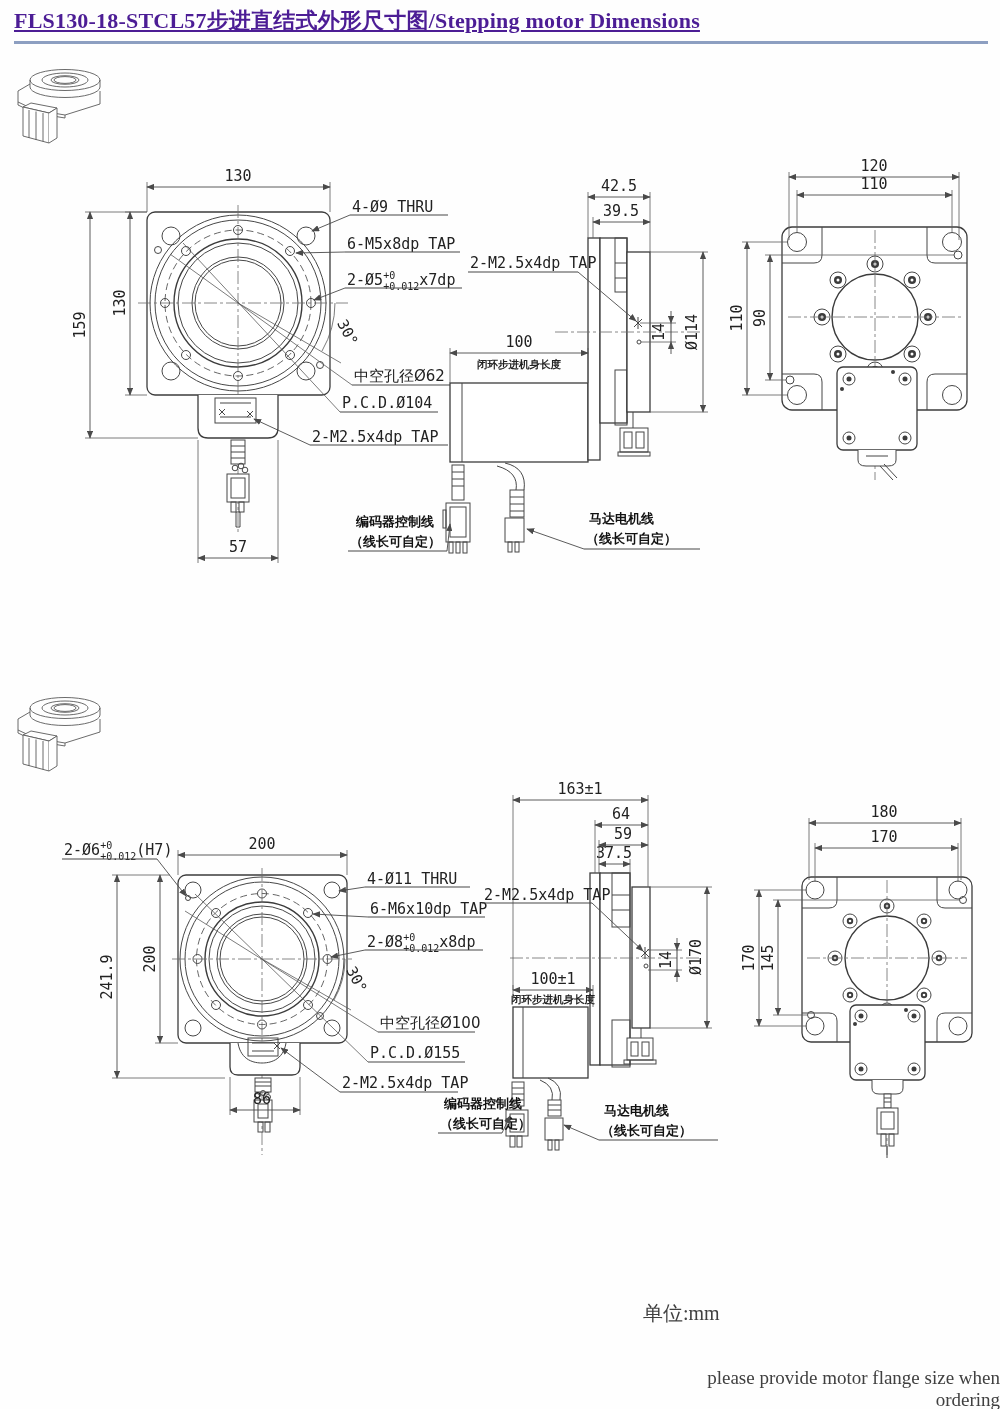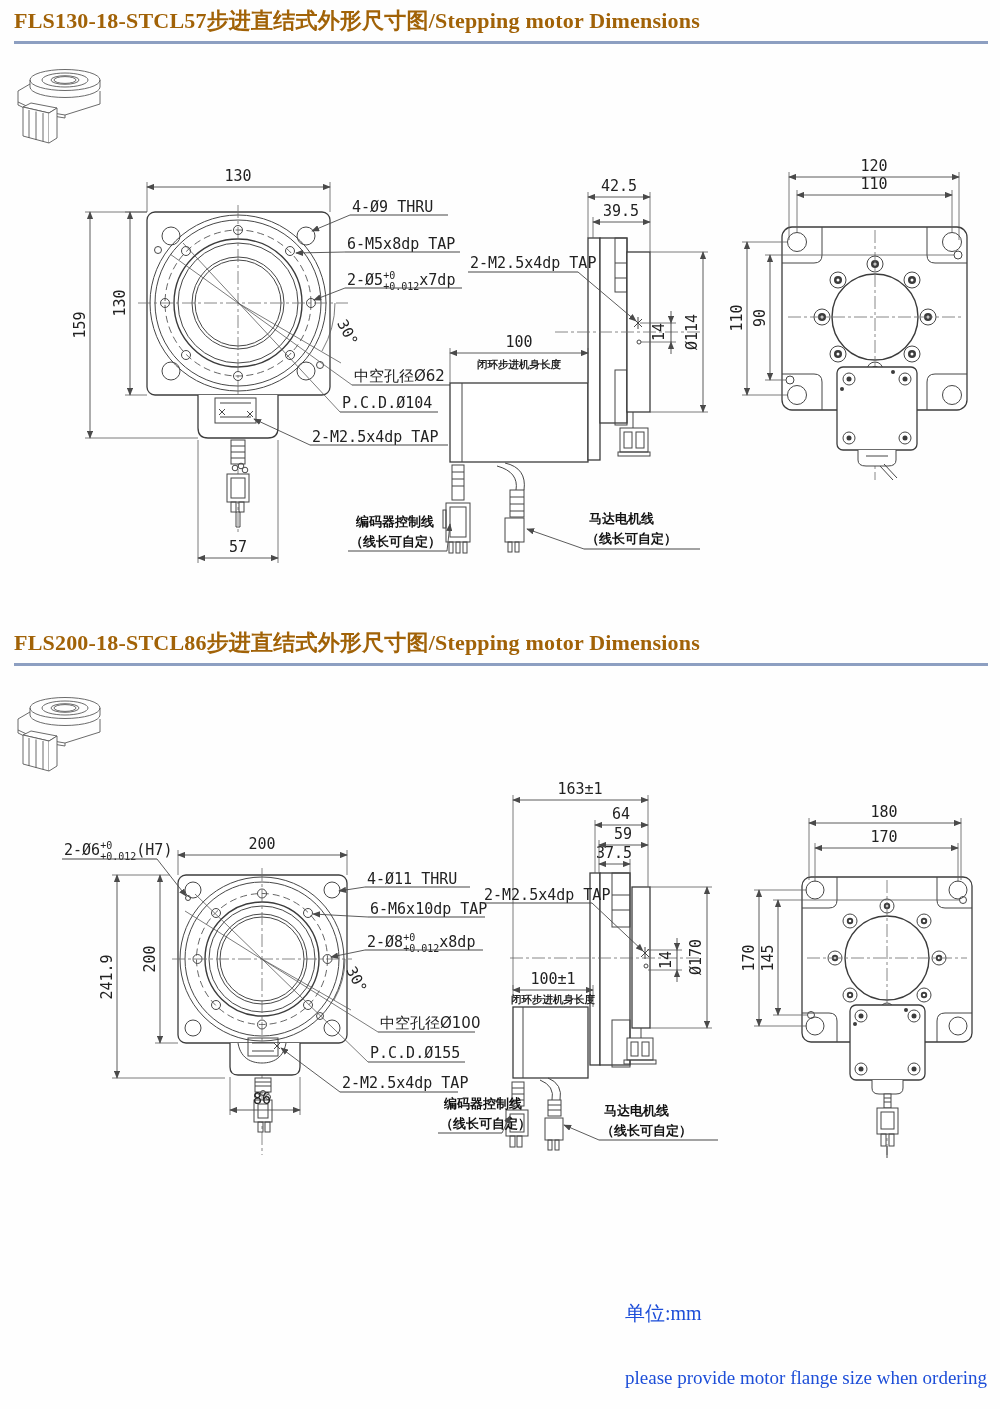--- a/index.html
+++ b/index.html
@@ -1,19 +1,19 @@
 <!DOCTYPE html>
 <html><head>
 <meta charset="utf-8">
 <style>
   html,body{margin:0;padding:0;background:#e8e8e8;}
   .page{position:relative;width:1000px;height:1409px;background:#fefefe;overflow:hidden;
         font-family:"Liberation Serif", serif;}
   .title{position:absolute;left:14px;right:12px;font:600 22px "Liberation Serif", serif;
-         color:#a16207;padding-bottom:5px;border-bottom:3px solid #8d9fc1;letter-spacing:.2px;}
+         color:#4c1d95;padding-bottom:5px;border-bottom:3px solid #8d9fc1;letter-spacing:.2px;text-decoration:underline;}
   .t1{top:6px}.t2{top:628px}
   .abs{position:absolute;}
   svg{overflow:visible}
   .ln{stroke:#474747;stroke-width:1;fill:none}
   .lw{stroke:#3c3c3c;stroke-width:1.4;fill:none}
   .wf{stroke:#3c3c3c;stroke-width:1.3;fill:#fff}
   .wf2{stroke:#474747;stroke-width:1;fill:#fff}
   .cl{stroke:#6a6a6a;stroke-width:.8;stroke-dasharray:13 3 3 3;fill:none}
   .dash{stroke:#555;stroke-width:.9;stroke-dasharray:7 4;fill:none}
   .ext{stroke:#5a5a5a;stroke-width:.8;fill:none}
@@ -21,21 +21,21 @@
   .dimo{stroke:#4a4a4a;stroke-width:.9;fill:none;marker-end:url(#arw)}
   .ldr{stroke:#4a4a4a;stroke-width:.9;fill:none;marker-end:url(#arw)}
   .ul{stroke:#474747;stroke-width:1}
   .dt{font:15px "DejaVu Sans Mono", monospace;fill:#222;text-anchor:middle}
   .ct{font:15px "DejaVu Sans Mono", monospace;fill:#222;text-anchor:start}
   .ctc{font:15px "DejaVu Sans", sans-serif;fill:#222;text-anchor:start}
   .sm{font:600 10.5px "DejaVu Sans", sans-serif;fill:#222;text-anchor:middle}
   .cab{font:600 13px "DejaVu Sans", sans-serif;fill:#111;text-anchor:start}
   .tol{font:10px "DejaVu Sans Mono", monospace}
   .dot{fill:#3c3c3c}
-  .footer{position:absolute;left:625px;color:#1d4ed8;}
+  .footer{position:absolute;left:643px;color:#404040;}
   .f1{top:1300px;font:20px "Liberation Serif", serif;}
   .f2{top:1340px;font:20px "Liberation Serif", serif;}
   .f3{top:1367px;font:19px "Liberation Serif", serif;text-align:right;}
 </style>
 </head>
 <body>
 
 <svg width="0" height="0" style="position:absolute">
   <defs>
     <marker id="arw" viewBox="0 0 10 8" refX="9" refY="4" markerWidth="9" markerHeight="7" orient="auto-start-reverse">
@@ -308,21 +308,20 @@
       <text class="dt" x="144" y="29">110</text>
       <path class="ext" d="M58,82 H12 M58,235 H12"></path>
       <path class="dim" d="M17,82 V235"></path>
       <text class="dt" x="12" y="158" transform="rotate(-90 12 158)">110</text>
       <path class="ext" d="M35,95 H224 M35,220 H56"></path>
       <path class="dim" d="M40,95 V220"></path>
       <text class="dt" x="35" y="158" transform="rotate(-90 35 158)">90</text>
     </g>
   </svg>
 
-  <div class="title t2">FLS200-18-STCL86步进直结式外形尺寸图/Stepping motor Dimensions</div>
 
   <svg class="abs" style="left:5px;top:686px" width="110" height="90" viewBox="0 0 110 90">
     <g stroke="#5a5a5a" stroke-width=".9" fill="none">
       <ellipse cx="60" cy="22" rx="35" ry="10.5"></ellipse>
       <path d="M25,22 V29 M95,22 V29"></path>
       <path d="M25,29 A35,10.5 0 0 0 95,29"></path>
       <ellipse cx="60" cy="22" rx="23" ry="7"></ellipse>
       <ellipse cx="60" cy="22" rx="14" ry="4.3"></ellipse>
       <ellipse cx="60" cy="22" rx="11" ry="3.4"></ellipse>
       <path d="M25,26 L13,33 L13,44 L30,52 L60,57 L95,46 L95,33"></path>

